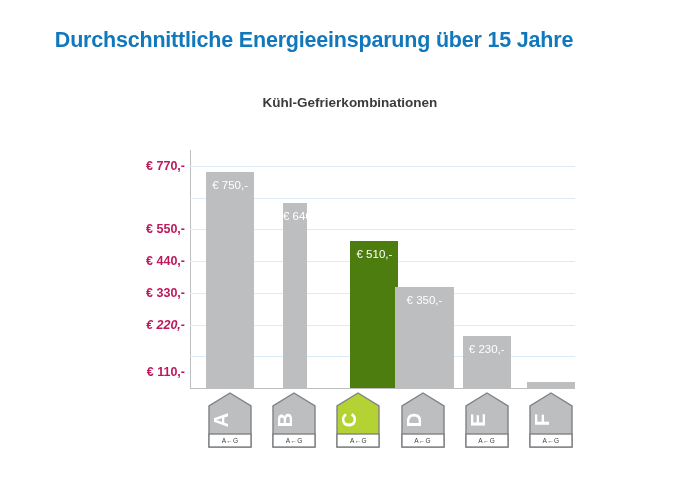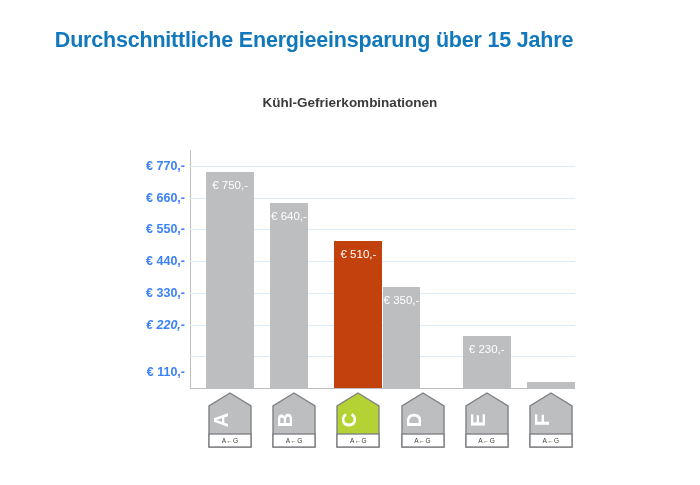--- a/index.html
+++ b/index.html
@@ -66,38 +66,39 @@
     height: 239px;
     background: #bcbec0;
   }
   .ylabel {
     position: absolute;
     right: 0;
     width: 160px;
     text-align: right;
     font-size: 12.5px;
     font-weight: bold;
-    color: #3b82f6;
+    color: #be185d;
     transform: translateY(-50%);
   }
   .ylabels {
     position: absolute;
     left: 0;
     top: 150px;
     width: 185px;
     height: 238px;
   }
   
   .bar {
     position: absolute;
     bottom: 0;
     background: #bcbec0;
   }
   .bar.hl {
-    background: #c2410c;
+    background: #4d7c0f;
+    margin-left: 16px;
   }
   .bar-label {
     position: absolute;
     top: 7px;
     left: 0;
     width: 100%;
     text-align: center;
     font-size: 11.5px;
     color: #ffffff;
     font-weight: normal;
@@ -153,43 +154,42 @@
 
 <div class="title">Durchschnittliche Energieeinsparung über 15 Jahre</div>
 <div class="subtitle">Kühl-Gefrierkombinationen</div>
 
 <div class="ylabels">
     <div class="ylabel" style="top: 206.267px; margin-top: 16px;">€ 110,-</div>
     <div class="ylabel" style="top: 174.533px; font-style: italic;">€ 220,-</div>
     <div class="ylabel" style="top: 142.8px;">€ 330,-</div>
     <div class="ylabel" style="top: 111.067px;">€ 440,-</div>
     <div class="ylabel" style="top: 79.3333px;">€ 550,-</div>
-    <div class="ylabel" style="top: 47.6px;">€ 660,-</div>
     <div class="ylabel" style="top: 15.8667px;">€ 770,-</div>
   </div>
 <div class="plot">
   <div class="axis-vert"></div>
   <div class="axis-line"></div>
 <div class="gridline" style="top: 206.267px;"></div>
     <div class="gridline" style="top: 174.533px;"></div>
     <div class="gridline" style="top: 142.8px;"></div>
     <div class="gridline" style="top: 111.067px;"></div>
     <div class="gridline" style="top: 79.3333px;"></div>
     <div class="gridline" style="top: 47.6px;"></div>
     <div class="gridline" style="top: 15.8667px;"></div>
     <div class="bar" style="left: 16.0833px; width: 48px; height: 216.364px;">
       <div class="bar-label">€ 750,-</div>
     </div>
-    <div class="bar" style="left: 80px; width: 38px; height: 184.63px;">
+    <div class="bar" style="left: 93px; width: 24px; height: 184.63px;">
       <div class="bar-label">€ 640,-</div>
     </div>
     <div class="bar hl" style="left: 144.417px; width: 48px; height: 147.127px;">
       <div class="bar-label">€ 510,-</div>
     </div>
-    <div class="bar" style="left: 193px; width: 37px; height: 100.97px;">
+    <div class="bar" style="left: 205px; width: 59px; height: 100.97px;">
       <div class="bar-label">€ 350,-</div>
     </div>
     <div class="bar" style="left: 272.75px; width: 48px; height: 52px;">
       <div class="bar-label">€ 230,-</div>
     </div>
     <div class="bar" style="left: 336.917px; width: 48px; height: 6px;"></div>
   </div>
 
 <div class="elabels">
     <div class="elabel" style="left: 18.0833px;">

